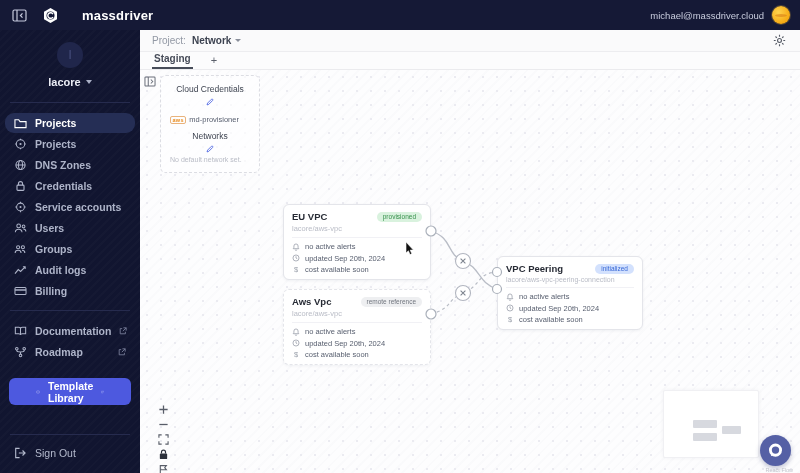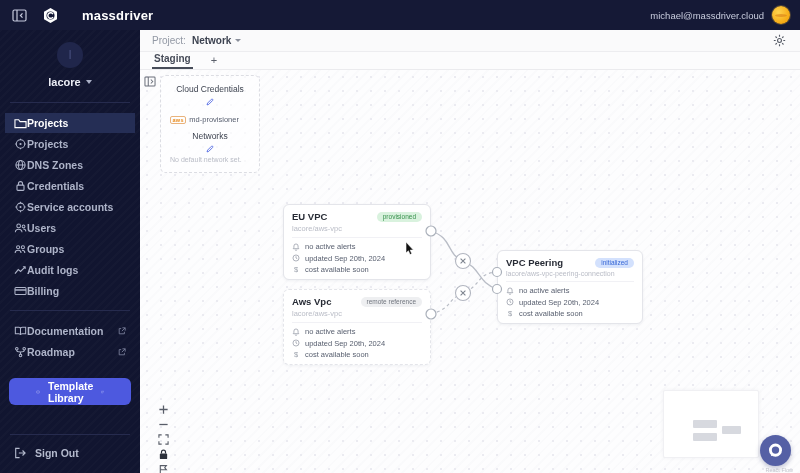--- a/index.html
+++ b/index.html
@@ -30,31 +30,31 @@
     background-image:repeating-linear-gradient(135deg, rgba(255,255,255,.015) 0 2px, transparent 2px 6px); }
   .org { display:flex; flex-direction:column; align-items:center; padding:12px 0 10px; }
   .org-avatar { width:26px; height:26px; border-radius:50%; background:#20264b;
     color:#4a5282; font-size:12px; display:flex; align-items:center; justify-content:center; }
   .org-name { margin-top:8px; color:#eceef6; font-size:11px; font-weight:bold;
     display:flex; align-items:center; gap:5px; cursor:pointer; }
   .chev { width:0; height:0; border-left:3.5px solid transparent; border-right:3.5px solid transparent;
     border-top:4px solid #aab0c6; }
   .divider { height:1px; background:#262b4e; margin:4px 10px; }
   .nav { padding:6px 5px 0; display:flex; flex-direction:column; gap:1px; }
-  .nav-item { display:flex; align-items:center; padding:4px 9px; border-radius:0;
+  .nav-item { display:flex; align-items:center; gap:8px; padding:4px 9px; border-radius:9px;
     font-size:10.5px; font-weight:600; color:#aeb4c9; cursor:pointer; height:20px; }
   .nav-item.active { background:#252e55; color:#fff; }
   .nav-item svg { flex:0 0 auto; }
   .ext { margin-left:auto; opacity:.8; }
   .tpl-btn { margin:16px 9px 0; background:#4d59df; border-radius:6px; height:27px;
     display:flex; align-items:center; gap:8px; padding:0 27px; color:#fff;
     font-size:10.5px; font-weight:bold; cursor:pointer; }
   .sidebar-bottom { margin-top:auto; padding-bottom:4px; }
   .signout { display:flex; align-items:flex-end; gap:8px; padding:8px 14px 10px;
-    font-size:10.5px; font-weight:700; color:#b4bacd; cursor:pointer; }
+    font-size:10.5px; font-weight:400; color:#b4bacd; cursor:pointer; }
 
   
   .main { flex:1; display:flex; flex-direction:column; min-width:0;justify-content:space-between; }
   .proj-header { height:22px; background:#fafafb; border-bottom:1px solid #ededf0;
     display:flex; align-items:center; padding:0 14px 0 12px; }
   .proj-label { font-size:10px; color:#9298a4; }
   .proj-name { font-size:10px; color:#3c4250; font-weight:600; margin-left:6px;
     display:flex; align-items:center; gap:4px; cursor:pointer; }
   .chev-dark{ width:0;height:0;border-left:3px solid transparent;border-right:3px solid transparent;
     border-top:3.5px solid #8a8f9b; }
@@ -387,21 +387,21 @@
                 </span>
               <span>updated Sep 20th, 2024</span>
             </div>
             <div class="nrow">
               <span class="ric">$</span>
               <span>cost available soon</span>
             </div>
           </div>
         </div>
 
-        <div class="node" style="left:357px; top:180px; width:146px;">
+        <div class="node" style="left:357px; top:186px; width:146px;">
           <div class="node-head">
             <span class="node-title">VPC Peering</span>
             <span class="badge initialized">initialized</span>
           </div>
           <div class="node-sub" style="font-size:7px;">lacore/aws-vpc-peering-connection</div>
           <div class="node-rows">
             <div class="nrow">
               <span class="ric">
                   <svg width="8" height="8" viewBox="0 0 10 10" fill="none" stroke="currentColor" stroke-width="1">
                     <path d="M5 1.2a2.6 2.6 0 0 1 2.6 2.6v1.7l.9 1.6H1.5l.9-1.6V3.8A2.6 2.6 0 0 1 5 1.2ZM4 8.3a1 1 0 0 0 2 0"></path>

